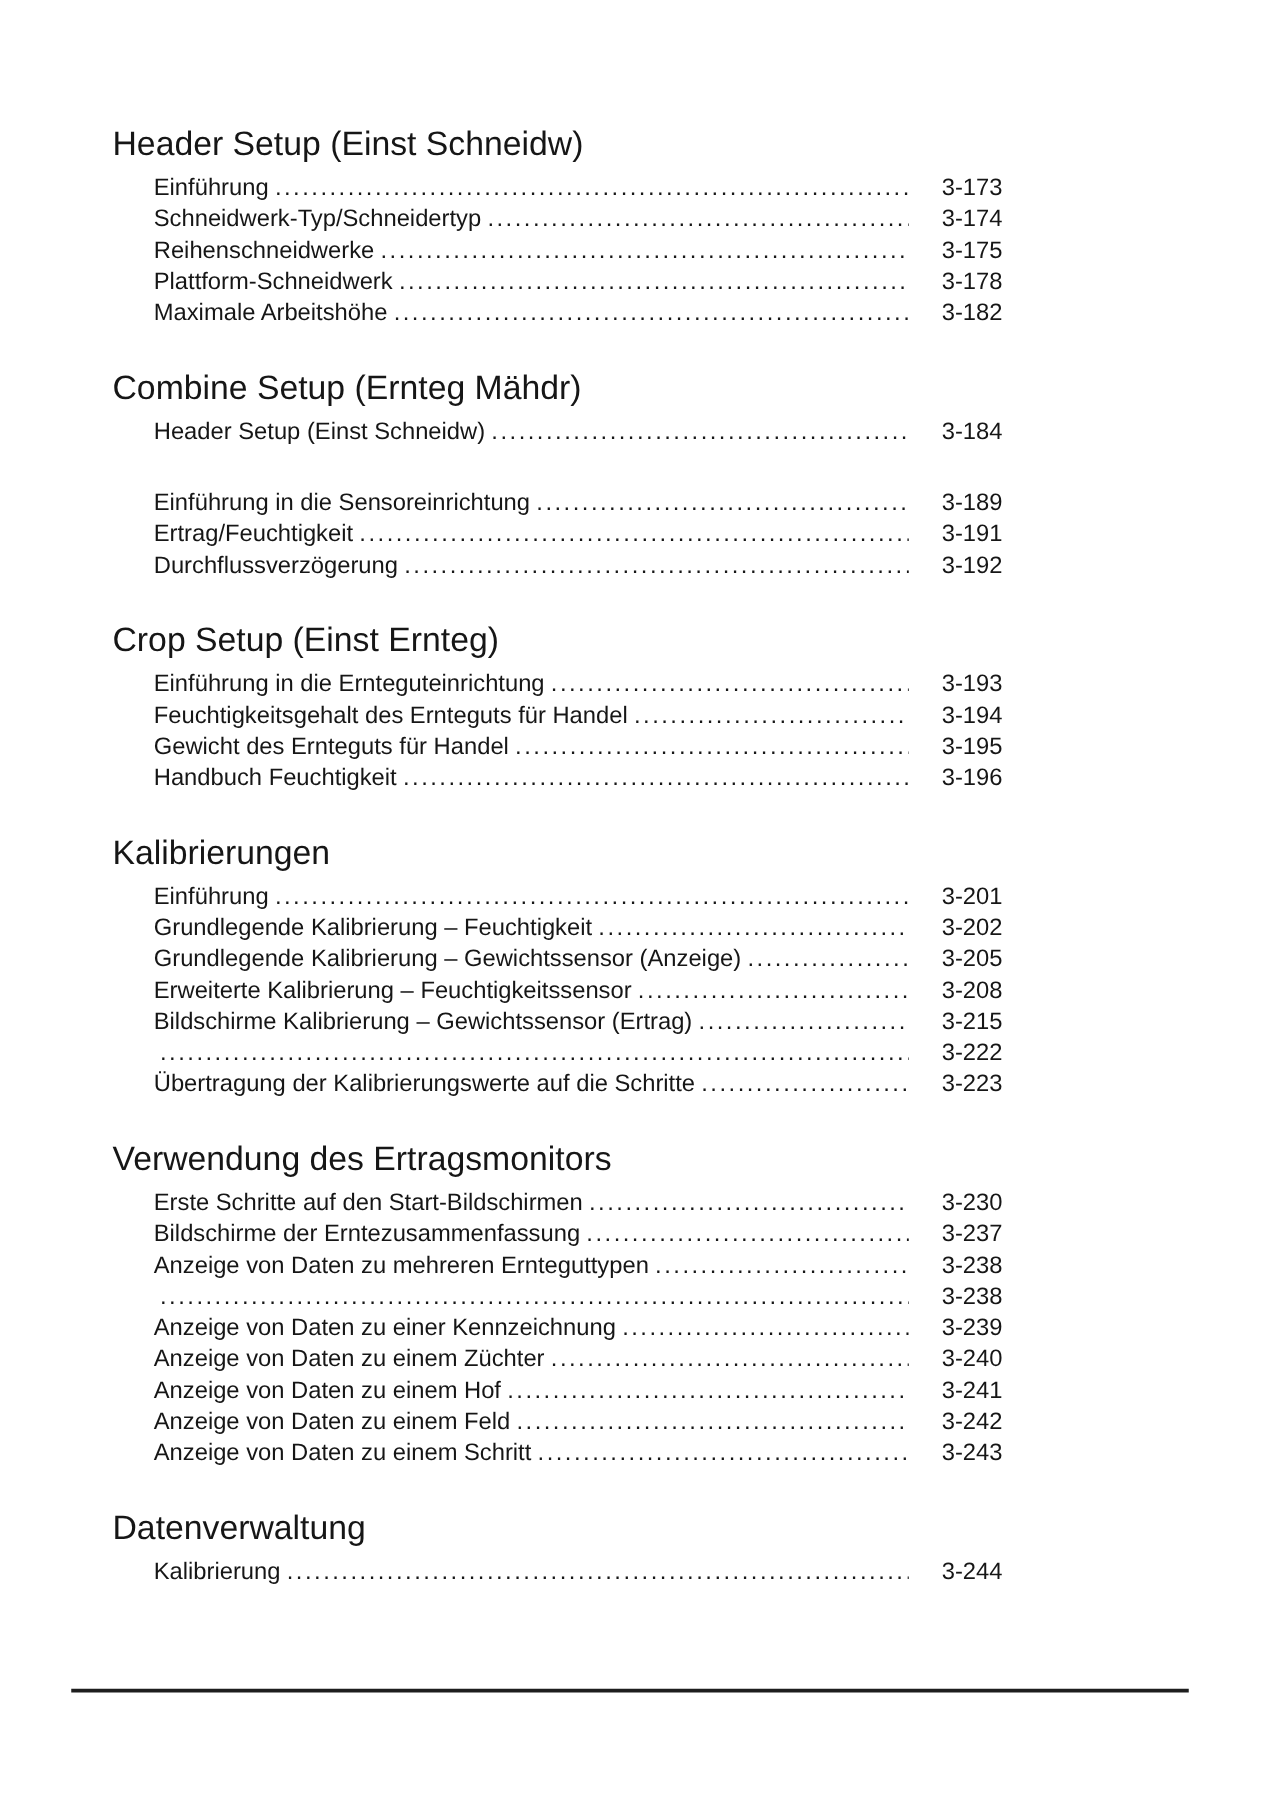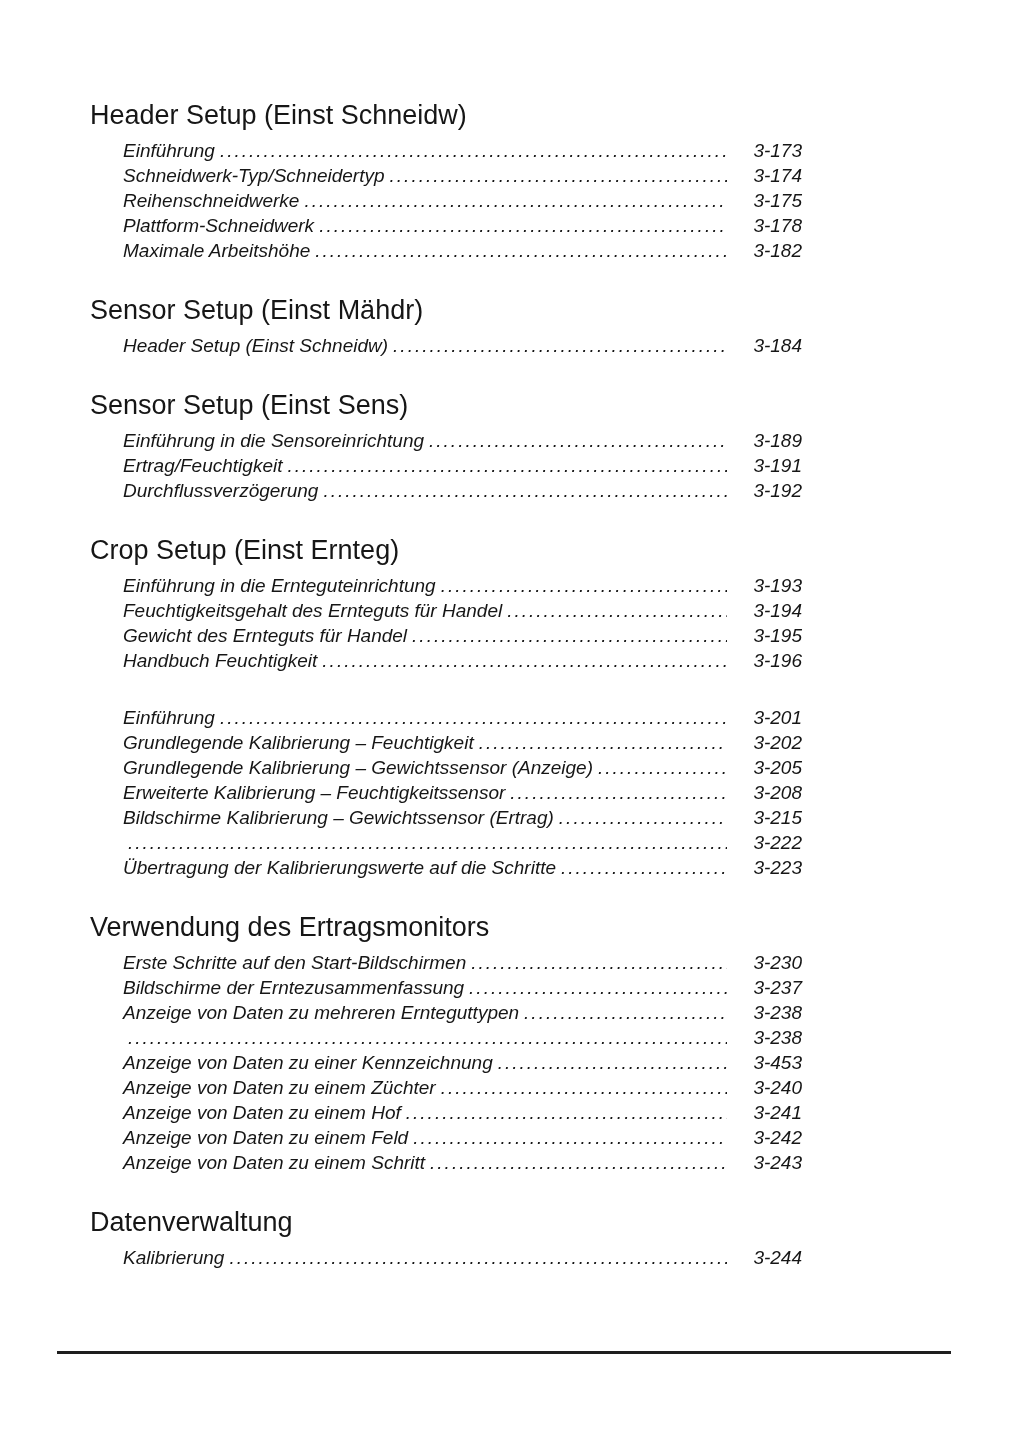--- a/index.html
+++ b/index.html
@@ -27,21 +27,20 @@
     line-height: 30px;
     margin: 0 0 8px 0;
     white-space: nowrap;
   }
   .toc-row {
     display: flex;
     align-items: flex-end;
     padding-left: 33px;
     font-size: 19px;
     line-height: 25px;
-    font-style: italic;
   }
   .toc-label {
     white-space: nowrap;
     flex: 0 0 auto;
   }
   .leader {
     flex: 1 1 auto;
     overflow: hidden;
     white-space: nowrap;
     margin: 0 3px 0 5px;
@@ -92,29 +91,28 @@
           <span class="leader"></span>
           <span class="toc-page">3-178</span>
         </div>
         <div class="toc-row">
           <span class="toc-label">Maximale Arbeitshöhe</span>
           <span class="leader"></span>
           <span class="toc-page">3-182</span>
         </div>
       </section>
       <section class="toc-section">
-        <h2 class="section-title">Sensor Setup (Einst Mähdr)</h2>
+        <h2 class="section-title">Combine Setup (Ernteg Mähdr)</h2>
         <div class="toc-row">
           <span class="toc-label">Header Setup (Einst Schneidw)</span>
           <span class="leader"></span>
           <span class="toc-page">3-184</span>
         </div>
       </section>
       <section class="toc-section">
-        <h2 class="section-title">Sensor Setup (Einst Sens)</h2>
         <div class="toc-row">
           <span class="toc-label">Einführung in die Sensoreinrichtung</span>
           <span class="leader"></span>
           <span class="toc-page">3-189</span>
         </div>
         <div class="toc-row">
           <span class="toc-label">Ertrag/Feuchtigkeit</span>
           <span class="leader"></span>
           <span class="toc-page">3-191</span>
         </div>
@@ -141,20 +139,21 @@
           <span class="leader"></span>
           <span class="toc-page">3-195</span>
         </div>
         <div class="toc-row">
           <span class="toc-label">Handbuch Feuchtigkeit</span>
           <span class="leader"></span>
           <span class="toc-page">3-196</span>
         </div>
       </section>
       <section class="toc-section">
+        <h2 class="section-title">Kalibrierungen</h2>
         <div class="toc-row">
           <span class="toc-label">Einführung</span>
           <span class="leader"></span>
           <span class="toc-page">3-201</span>
         </div>
         <div class="toc-row">
           <span class="toc-label">Grundlegende Kalibrierung – Feuchtigkeit</span>
           <span class="leader"></span>
           <span class="toc-page">3-202</span>
         </div>
@@ -200,21 +199,21 @@
           <span class="leader"></span>
           <span class="toc-page">3-238</span>
         </div>
         <div class="toc-row">
           <span class="leader"></span>
           <span class="toc-page">3-238</span>
         </div>
         <div class="toc-row">
           <span class="toc-label">Anzeige von Daten zu einer Kennzeichnung</span>
           <span class="leader"></span>
-          <span class="toc-page">3-453</span>
+          <span class="toc-page">3-239</span>
         </div>
         <div class="toc-row">
           <span class="toc-label">Anzeige von Daten zu einem Züchter</span>
           <span class="leader"></span>
           <span class="toc-page">3-240</span>
         </div>
         <div class="toc-row">
           <span class="toc-label">Anzeige von Daten zu einem Hof</span>
           <span class="leader"></span>
           <span class="toc-page">3-241</span>

